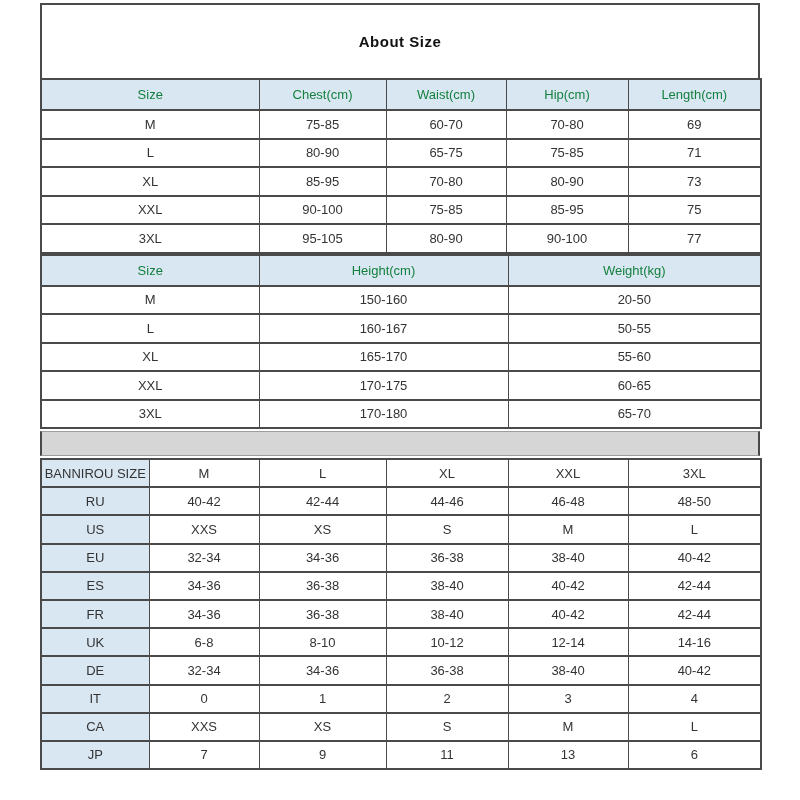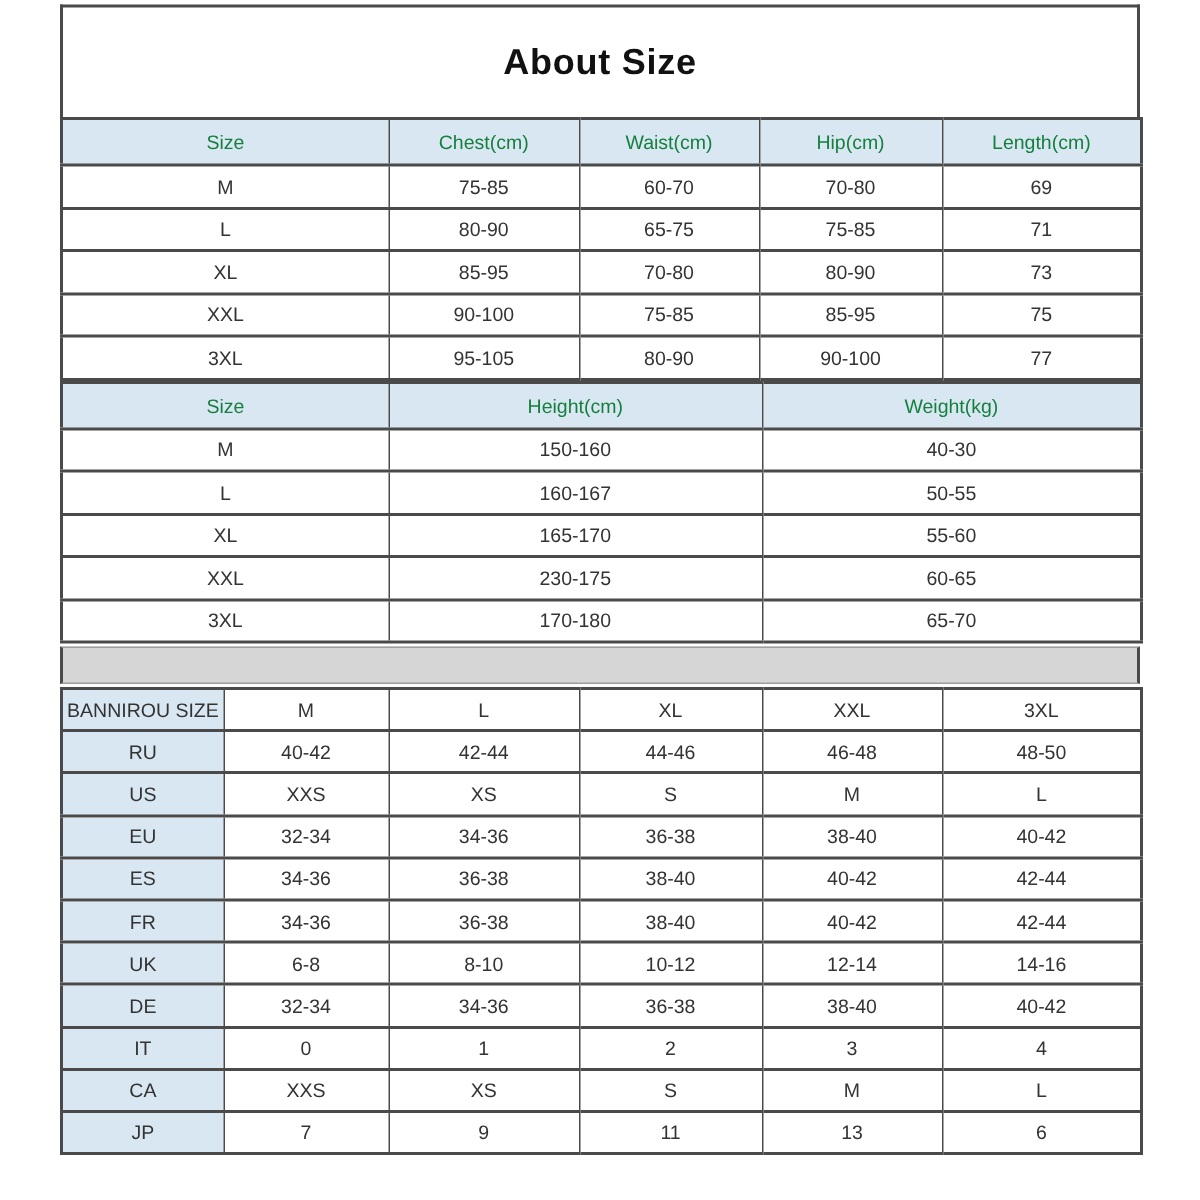--- a/index.html
+++ b/index.html
@@ -28,21 +28,21 @@
     box-sizing:border-box;
     height:75px;
     border:2px solid var(--border);
     border-bottom:none;
     display:flex;
     align-items:center;
     justify-content:center;
     background:#ffffff;
   }
   .title{
-    font-size:24px;
+    font-size:15px;
     font-weight:bold;
     color:#111111;
     letter-spacing:0.5px;
   }
   table.t{
     width:720px;
     table-layout:fixed;
     border-collapse:collapse;
     border:2px solid var(--border);
     background:#ffffff;
@@ -154,35 +154,35 @@
       <tr>
         <th>Size</th>
         <th>Height(cm)</th>
         <th>Weight(kg)</th>
       </tr>
     </thead>
     <tbody>
         <tr>
           <td>M</td>
           <td>150-160</td>
-          <td>40-30</td>
+          <td>20-50</td>
         </tr>
         <tr>
           <td>L</td>
           <td>160-167</td>
           <td>50-55</td>
         </tr>
         <tr>
           <td>XL</td>
           <td>165-170</td>
           <td>55-60</td>
         </tr>
         <tr>
           <td>XXL</td>
-          <td>230-175</td>
+          <td>170-175</td>
           <td>60-65</td>
         </tr>
         <tr>
           <td>3XL</td>
           <td>170-180</td>
           <td>65-70</td>
         </tr>
       </tbody>
   </table>
 

